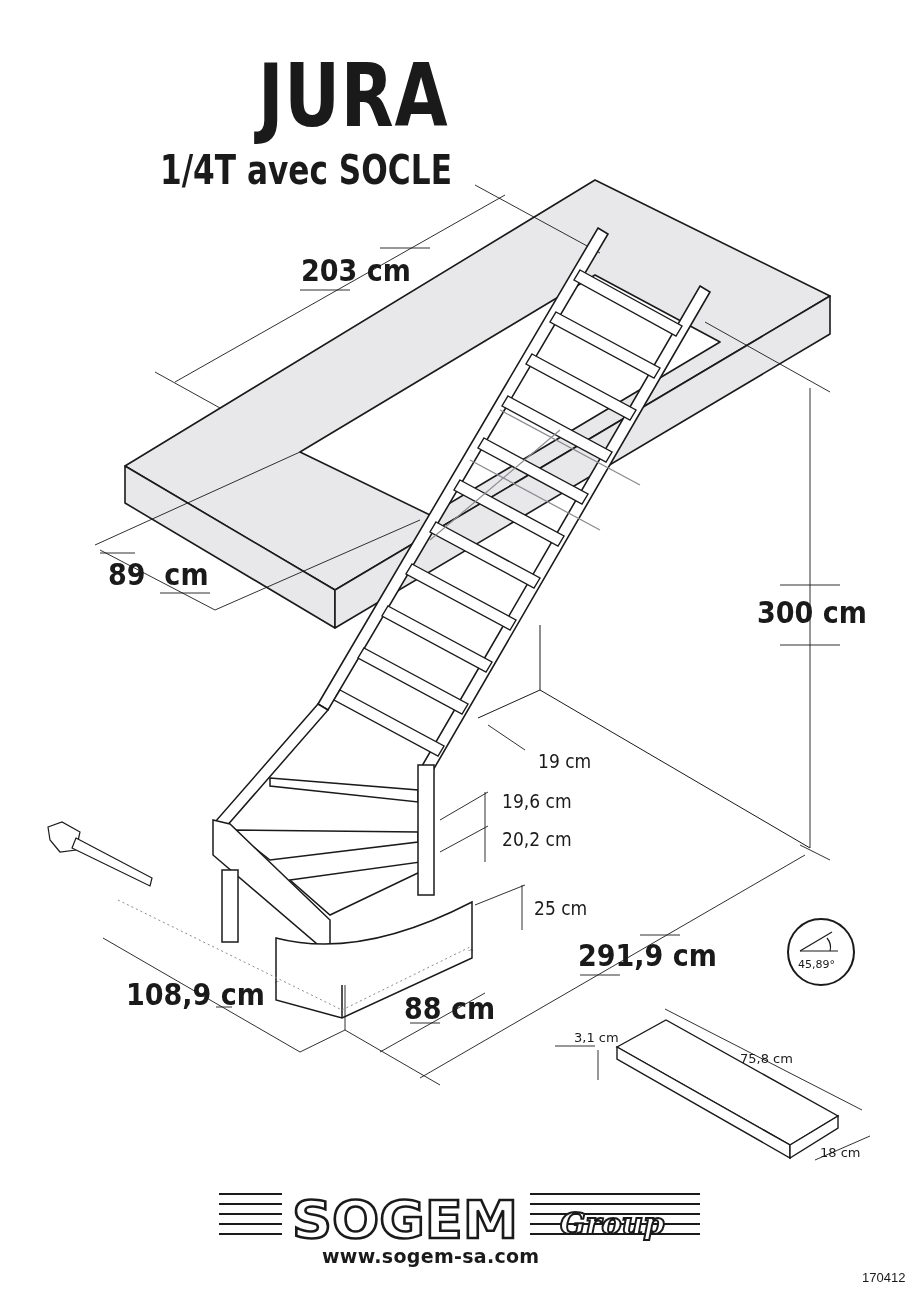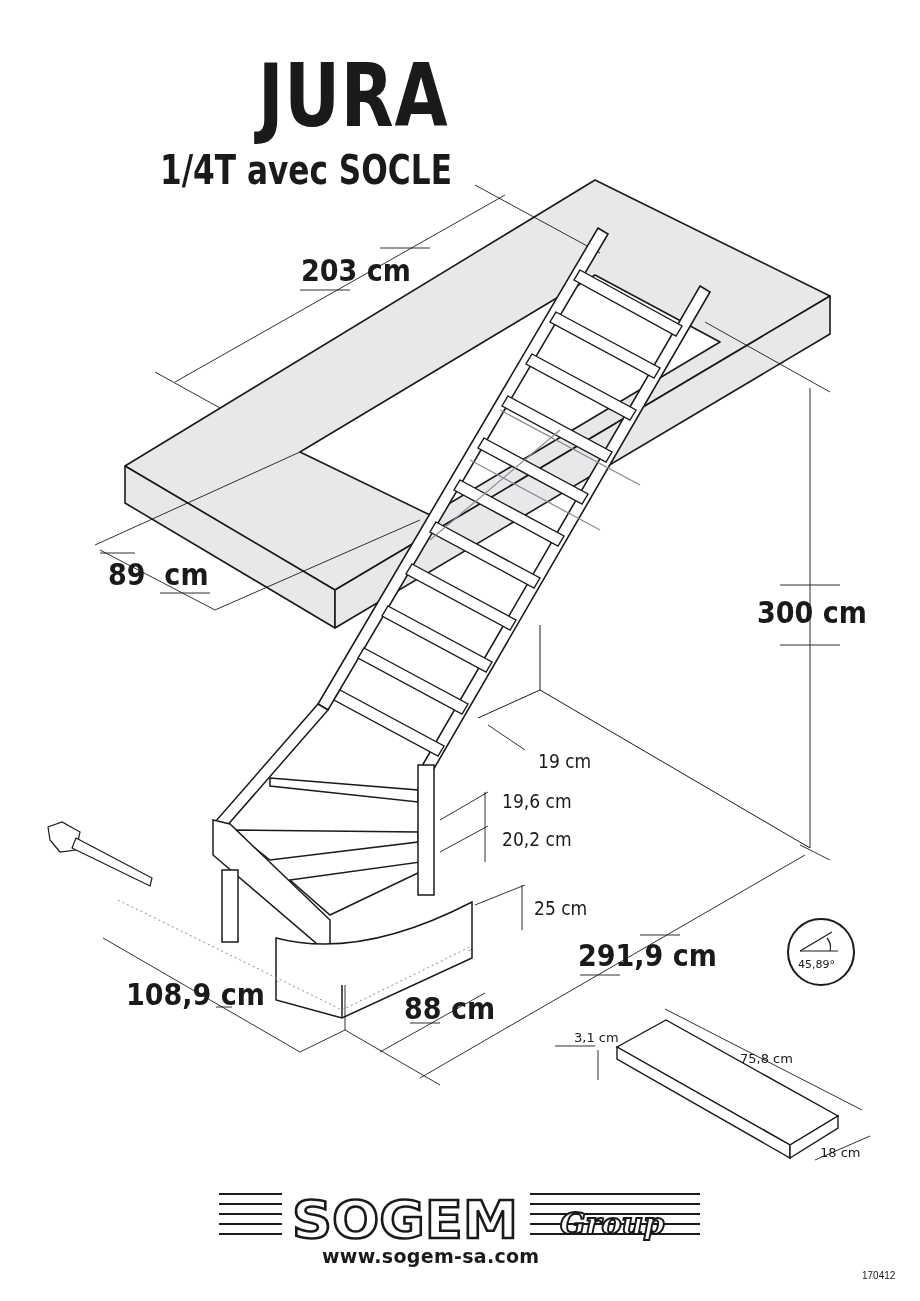--- a/index.html
+++ b/index.html
@@ -10,21 +10,21 @@
            font-family:"DejaVu Sans", sans-serif; transform:scaleX(0.78); transform-origin:left top; line-height:1; }
   .subtitle { left:160px; top:150px; font-size:40px; font-weight:bold;
               transform:scaleX(0.78); transform-origin:left top; line-height:1; }
   .dim-lg { font-size:30px; font-weight:bold; line-height:1; transform:scaleX(0.9); transform-origin:left top; }
   .dim-md { font-size:19px; line-height:1; transform:scaleX(0.9); transform-origin:left top; }
   .dim-sm { font-size:13px; line-height:1; }
   svg.drawing { position:absolute; left:0; top:0; }
   .angle-badge { left:787px; top:918px; width:64px; height:64px; border:2px solid #1a1a1a; border-radius:50%; }
   .angle-text { left:798px; top:958px; font-size:11px; font-weight:normal; }
   .logo-url { left:322px; top:1245px; font-size:19px; font-weight:bold; letter-spacing:0.3px; }
-  .docnum { left:862px; top:1270px; font-size:10px; font-family:"Liberation Sans", sans-serif; }
+  .docnum { left:862px; top:1270px; font-size:13px; font-family:"Liberation Sans", sans-serif; }
 </style>
 </head>
 <body>
 
 <div class="abs title">JURA</div>
 <div class="abs subtitle">1/4T avec SOCLE</div>
 
 <svg class="drawing" width="920" height="1301" viewBox="0 0 920 1301">
   <g stroke="#1a1a1a" stroke-width="1.6" fill="#e8e8ea" stroke-linejoin="round">
 

